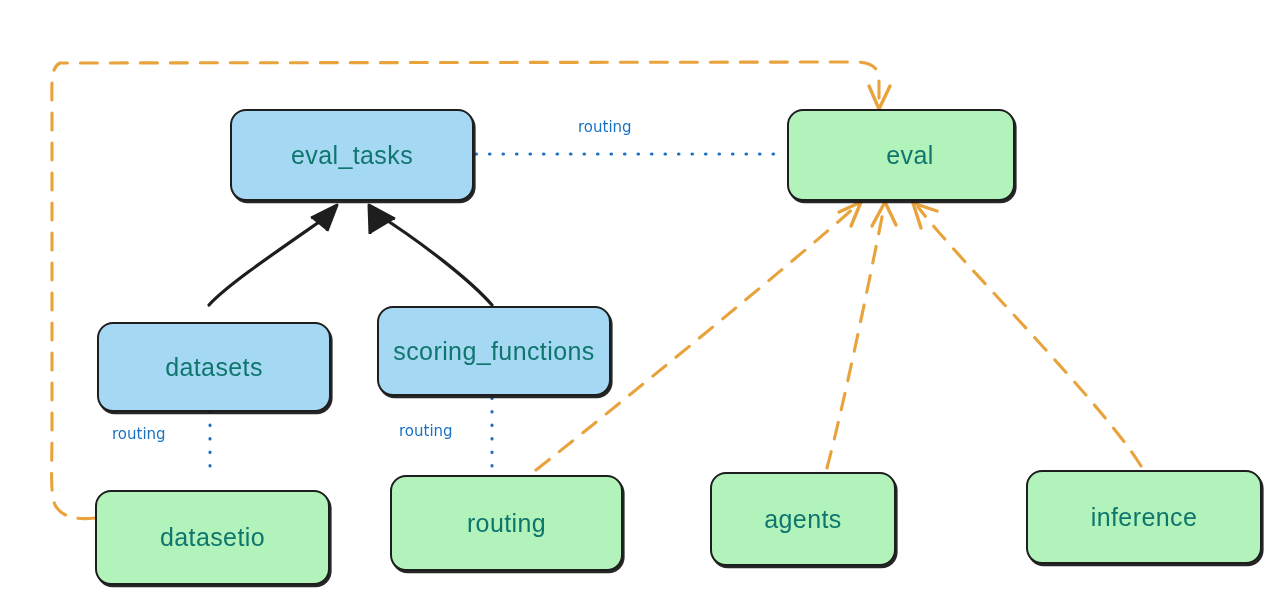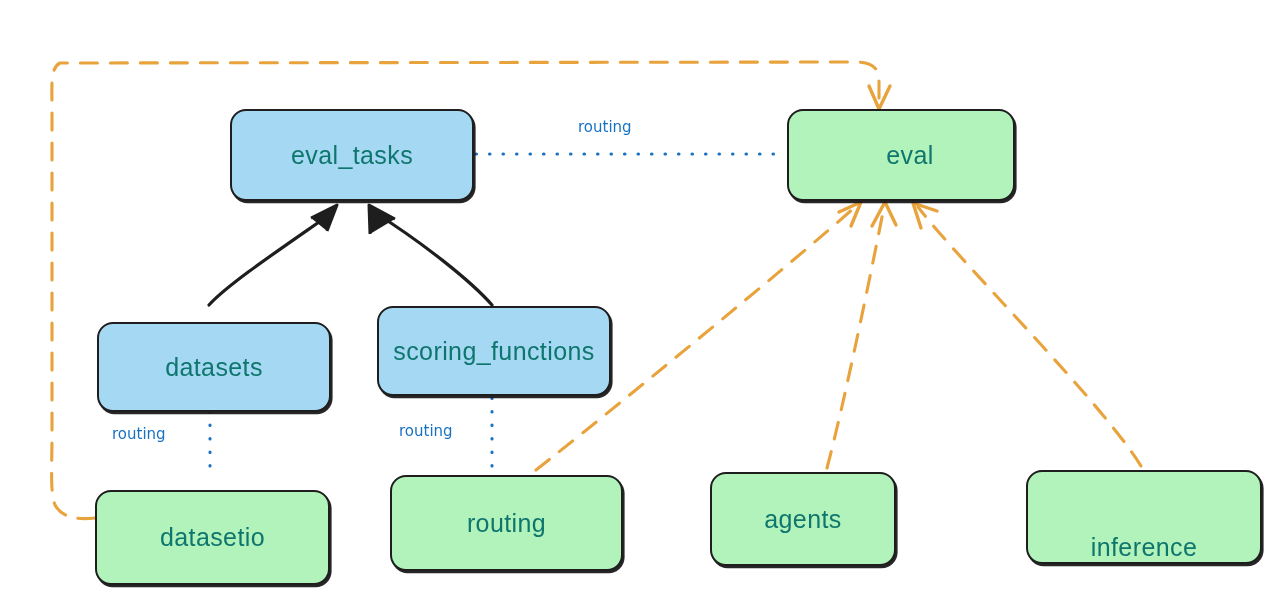--- a/index.html
+++ b/index.html
@@ -125,21 +125,21 @@
   </div>
 
   <div class="node green" id="node-scoring" style="left:390px; top:475px; width:233px; height:96px;">
     <span class="label">routing</span>
   </div>
 
   <div class="node green" id="node-agents" style="left:710px; top:472px; width:186px; height:94px;">
     <span class="label">agents</span>
   </div>
 
-  <div class="node green" id="node-inference" style="left:1026px; top:470px; width:236px; height:94px;align-items:flex-end;">
+  <div class="node green" id="node-inference" style="left:1026px; top:470px; width:236px; height:94px;">
     <span class="label">inference</span>
   </div>
 
   <div class="edge-label" style="left:578px; top:118px;">routing</div>
 
   <div class="edge-label" style="left:112px; top:425px;">routing</div>
 
   <div class="edge-label" style="left:399px; top:422px;">routing</div>
 
 </div>

